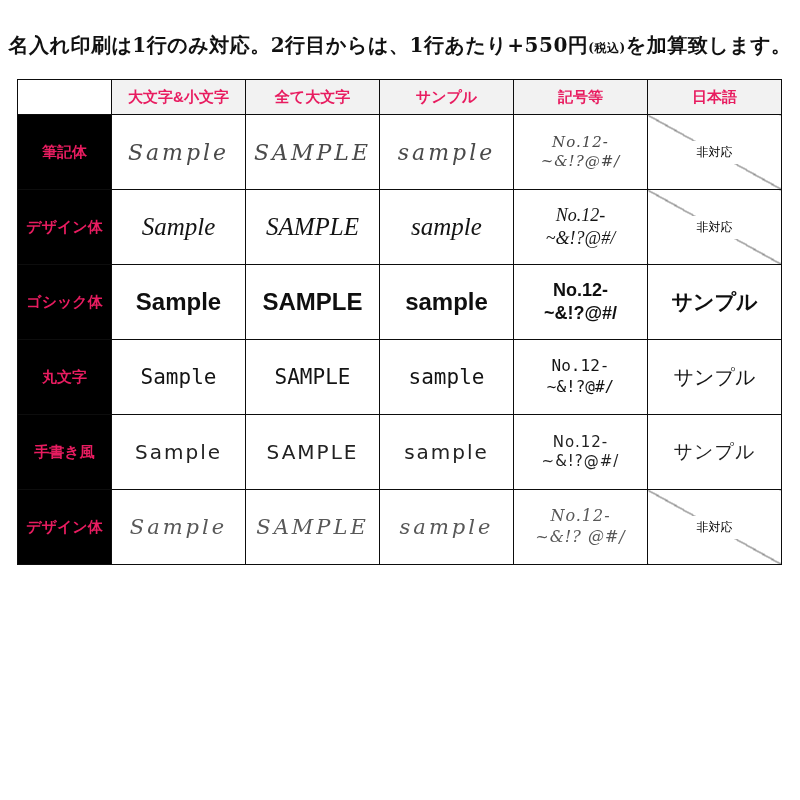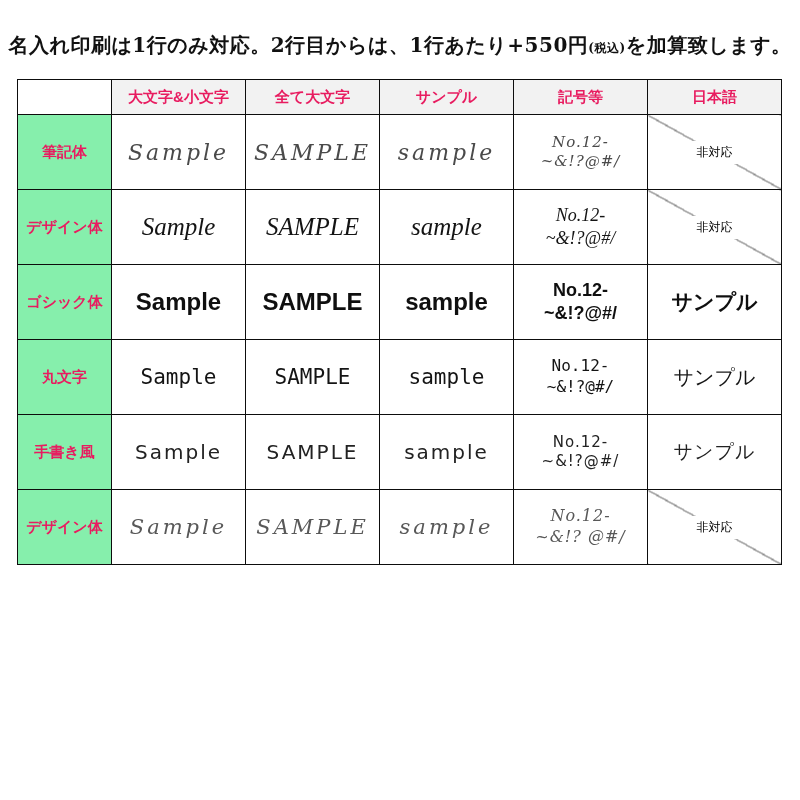--- a/index.html
+++ b/index.html
@@ -21,21 +21,21 @@
     border:1px solid #0d0d0d;text-align:center;vertical-align:middle;
     padding:0;overflow:hidden;
   }
   .sample-table th{height:34px;}
   .sample-table td{height:74px;}
   col.c-label{width:94px;}
   col.c-data{width:134px;}
   .hdr{background:#f2f2f2;color:#e81c60;font-weight:700;font-size:15px;}
   .hdr-blank{background:#ffffff;}
   .row-label{
-    background:#86efac;color:#e81c60;font-weight:700;font-size:15px;
+    background:#000000;color:#e81c60;font-weight:700;font-size:15px;
     line-height:1.35;
   }
   .row-label span{display:block;}
   
   td.na{
     background-image:linear-gradient(to top right,
       transparent calc(50% - 0.7px), #8f8f8f calc(50% - 0.7px),
       #8f8f8f calc(50% + 0.7px), transparent calc(50% + 0.7px));
   }
   td.na .na-label{

